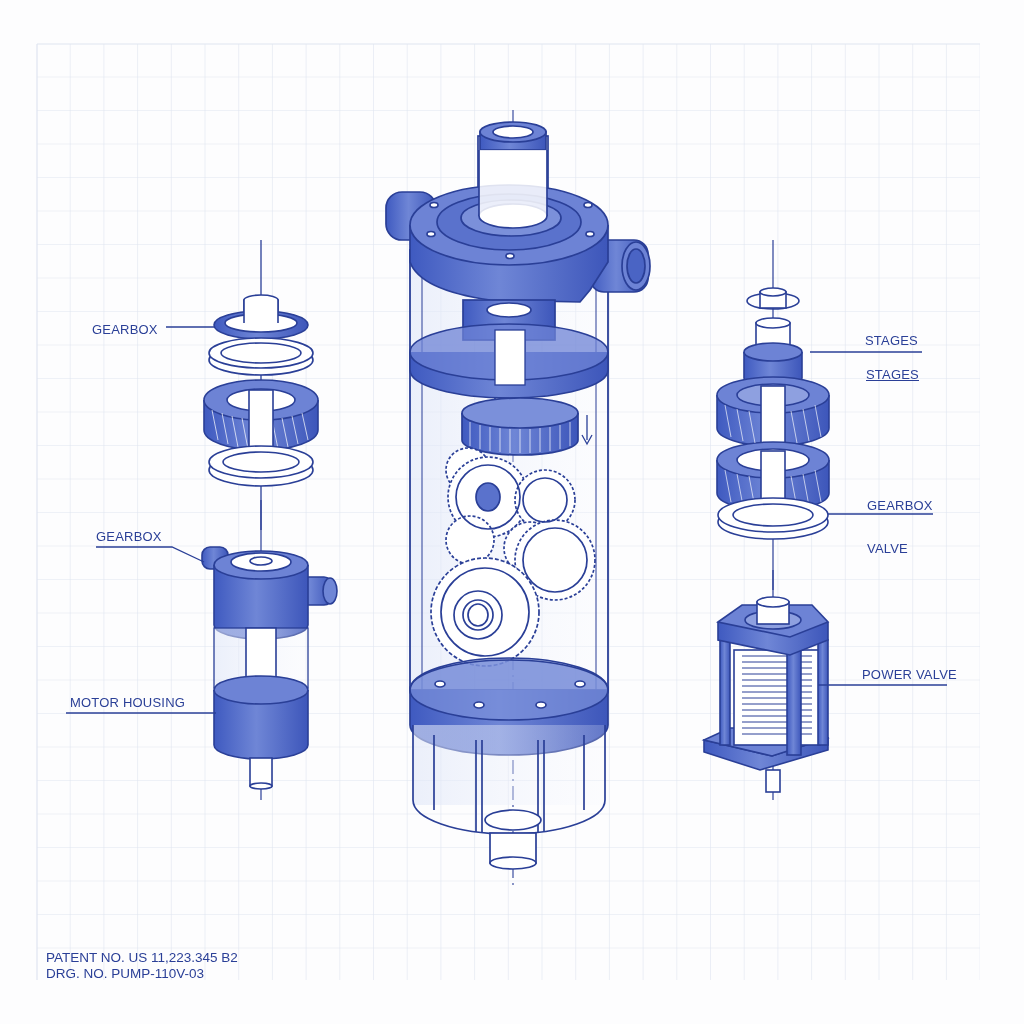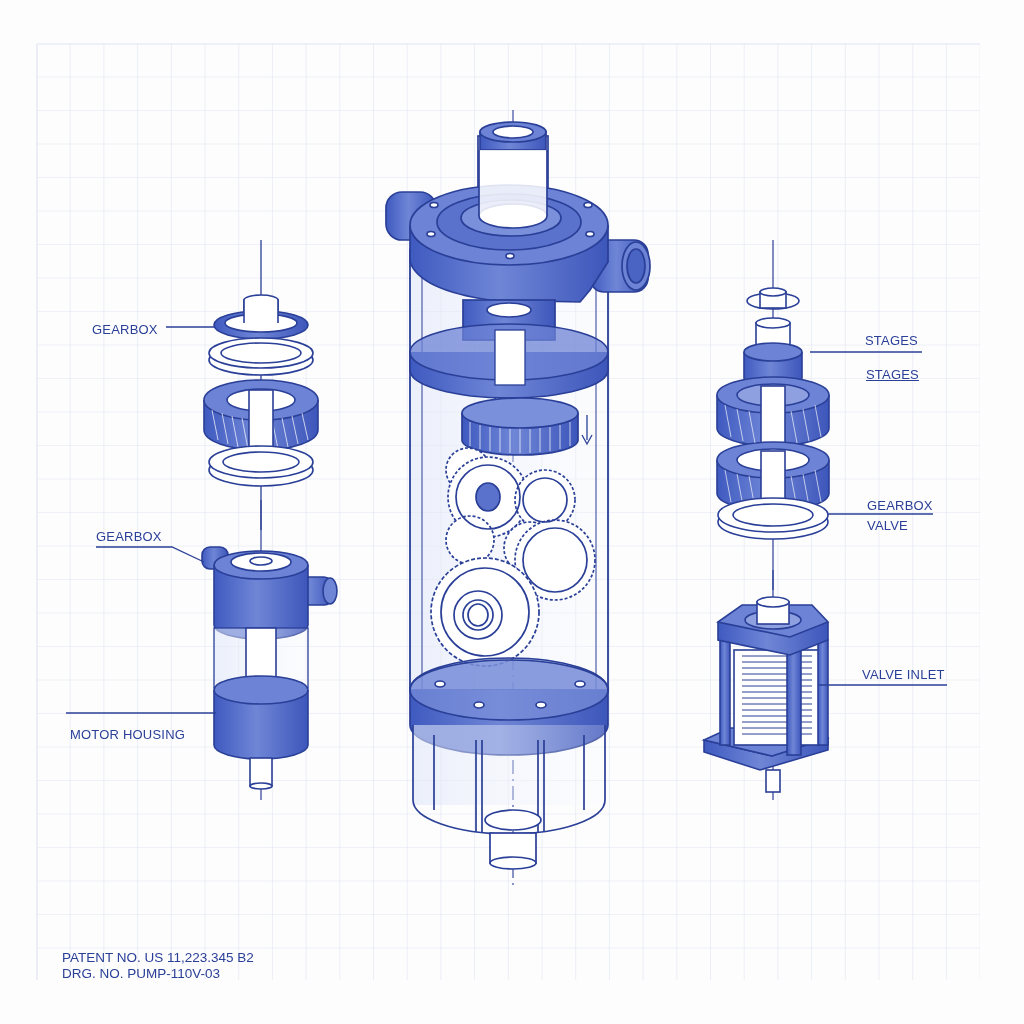--- a/index.html
+++ b/index.html
@@ -2,21 +2,21 @@
 <html><head>
 <meta charset="utf-8">
 <style>
   html, body { margin: 0; padding: 0; background: #fdfdfe; }
   body { width: 1024px; height: 1024px; position: relative; overflow: hidden;
          font-family: "Liberation Sans", sans-serif; }
   #sheet { position: absolute; left: 0; top: 0; width: 1024px; height: 1024px; }
   .label { position: absolute; color: #2a3f97; font-size: 13px; letter-spacing: 0.2px;
            font-family: "Liberation Sans", sans-serif; white-space: nowrap; line-height: 1; }
   .titleblock { position: absolute; left: 46px; top: 950px; color: #2a3f97;
-                font-size: 13.5px; line-height: 16px; font-family: "Liberation Sans", sans-serif; margin-left: 16px; }
+                font-size: 13.5px; line-height: 16px; font-family: "Liberation Sans", sans-serif; }
 </style>
 </head>
 <body>
 
 <svg id="sheet" viewBox="0 0 1024 1024" xmlns="http://www.w3.org/2000/svg">
   <defs>
     <pattern id="grid" x="37" y="44" width="33.7" height="33.5" patternUnits="userSpaceOnUse">
       <path d="M33.7 0 V33.5 M0 33.5 H33.7" fill="none" stroke="#dfe5f0" stroke-width="1.2"></path>
     </pattern>
     <linearGradient id="metal" x1="0" x2="1">
@@ -280,23 +280,23 @@
     <rect x="757" y="602" width="32" height="22" fill="#fff"></rect>
     <ellipse cx="773" cy="602" rx="16" ry="5" fill="#fff"></ellipse>
 
     <rect x="766" y="770" width="14" height="22" fill="#fff"></rect>
   </g>
   <line x1="818" y1="685" x2="947" y2="685" stroke="#2a3f97" stroke-width="1.3"></line>
 </svg>
 
 <div class="label" style="left:92px; top:323px;">GEARBOX</div>
 <div class="label" style="left:96px; top:530px;">GEARBOX</div>
-<div class="label" style="left:70px; top:728px;">MOTOR HOUSING</div>
+<div class="label" style="left:70px; top:696px;">MOTOR HOUSING</div>
 <div class="label" style="left:865px; top:334px;">STAGES</div>
 <div class="label" style="left:866px; top:368px;text-decoration:underline;">STAGES</div>
 <div class="label" style="left:867px; top:499px;">GEARBOX</div>
-<div class="label" style="left:867px; top:519px;">VALVE</div>
-<div class="label" style="left:862px; top:668px;">VALVE INLET</div>
+<div class="label" style="left:867px; top:542px;">VALVE</div>
+<div class="label" style="left:862px; top:668px;">POWER VALVE</div>
 
 <div class="titleblock">
   <div>PATENT NO. US 11,223.345 B2</div>
   <div>DRG. NO. PUMP-110V-03</div>
 </div>
 
 </body></html>

